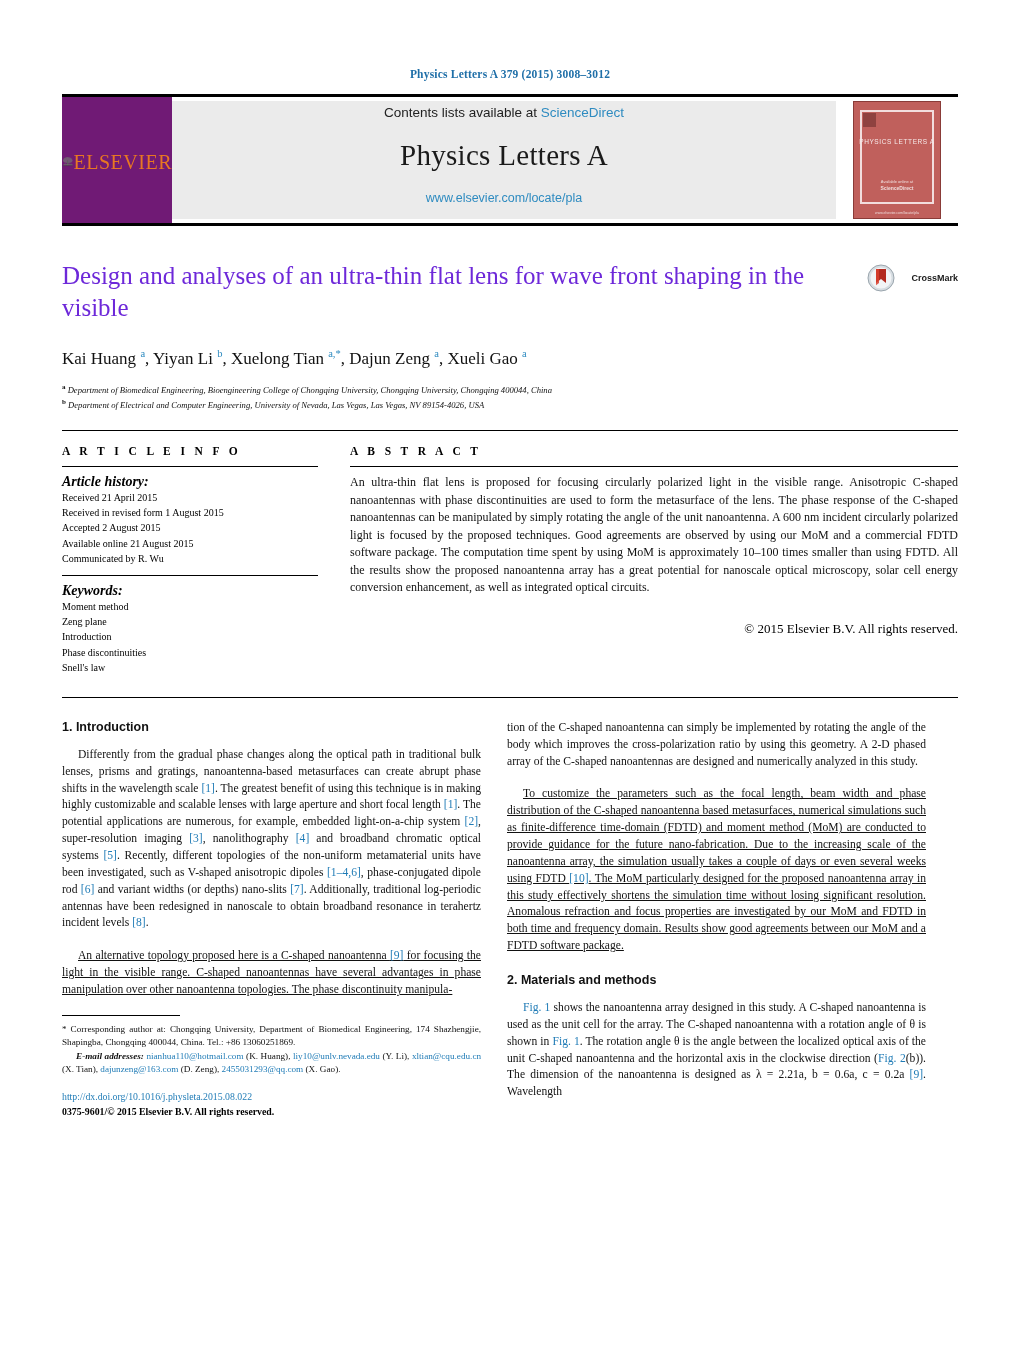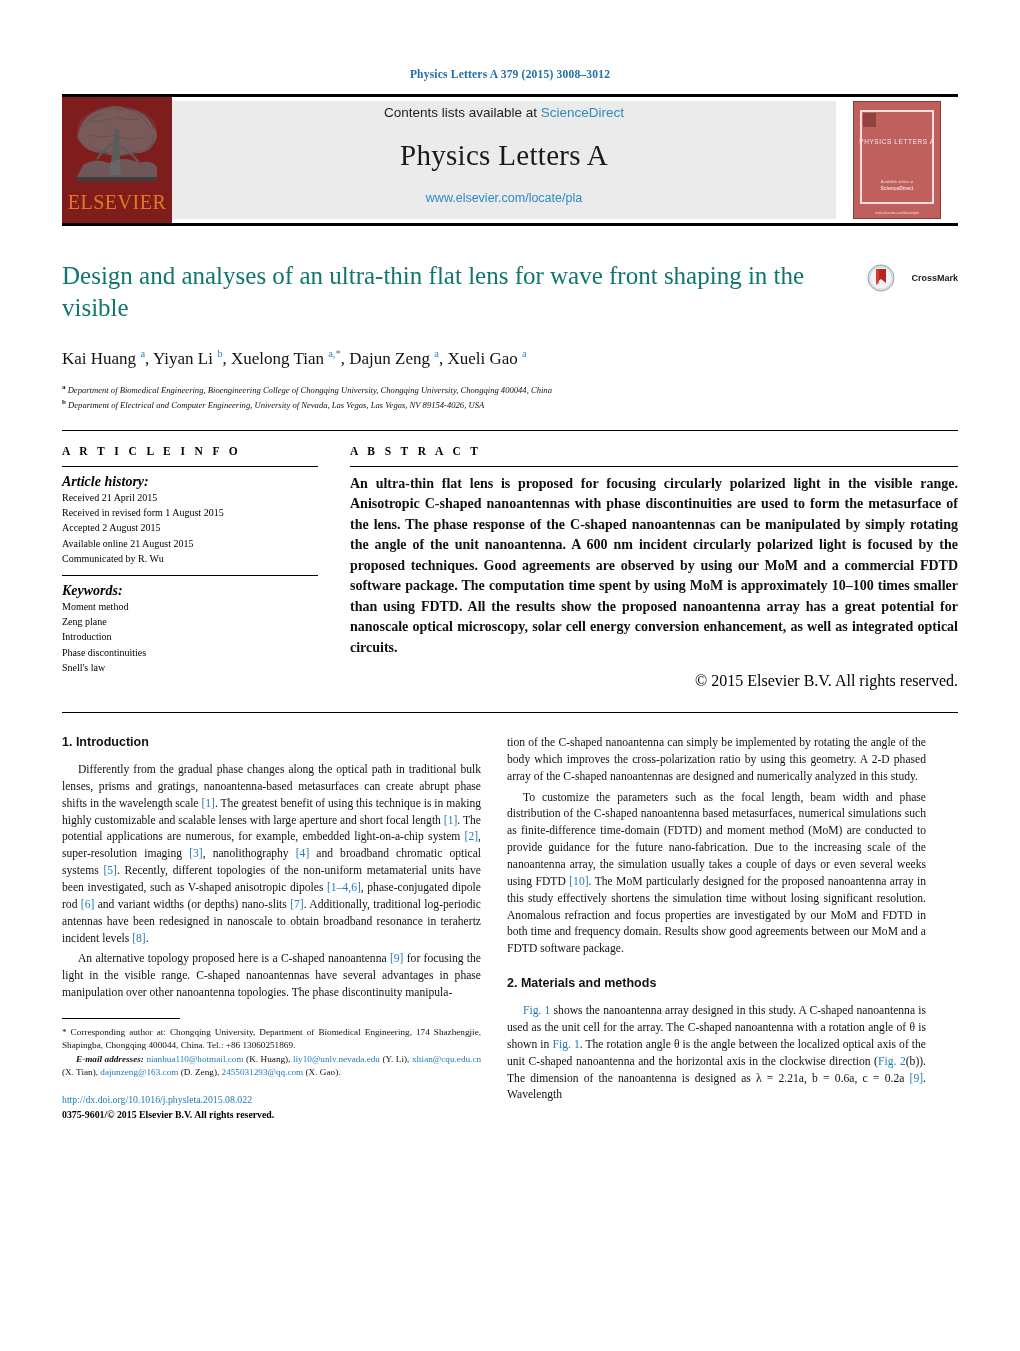--- a/index.html
+++ b/index.html
@@ -37,23 +37,22 @@
     margin: 14px 62px 0 62px;
     border-top: 3px solid #000;
     border-bottom: 3px solid #000;
     height: 132px;
     display: flex;
     align-items: stretch;
   }
   .elsevier-cell {
     width: 110px;
     flex: 0 0 110px;
-    background: #7f1d1d;
-    display: flex;
-    flex-direction: column;
+    background: #701a75;
+    display: flex;
     align-items: center;
     justify-content: flex-start;
     padding-top: 4px;
   }
   .tree-svg { display:block; }
   .elsevier-word {
     font-family: "Liberation Serif", serif;
     color: #E87722;
     font-size: 20px;
     letter-spacing: .5px;
@@ -134,21 +133,21 @@
     margin: 34px 62px 0 62px;
     position: relative;
   }
   h1.title {
     font-family: "Liberation Serif", serif;
     font-size: 25px;
     font-weight: normal;
     line-height: 1.28;
     margin: 0;
     max-width: 760px;
-    color: #0f766e;
+    color: #6d28d9;
   }
   .crossmark {
     position: absolute;
     right: 0;
     top: 4px;
     display: flex;
     align-items: center;
     gap: 16px;
   }
   .crossmark .cmlabel {
@@ -193,30 +192,29 @@
     margin-bottom: 9px;
   }
   .rule { border-top: 1px solid #000; margin: 0 0 7px 0; }
   .rule-thin { border-top: 1px solid #000; margin: 9px 0 7px 0; }
 
   .info-sub { font-style: italic; font-weight: bold; font-size: 14px; }
   .info-list { font-size: 10px; line-height: 1.52; }
   .kw-list { font-size: 10px; line-height: 1.52; }
 
   .abstract-text {
-    font-size: 14px;
+    font-size: 12px;
     line-height: 1.46;
     text-align: justify;
     color: #111;
-    font-weight: bold;
   }
   .copyline {
-    margin-top: 14px;
+    margin-top: 24px;
     text-align: right;
-    font-size: 16px;
+    font-size: 13px;
   }
 
   
   .bodywrap {
     margin: 22px 62px 0 62px;
     border-top: 1.5px solid #000;
     padding-top: 22px;
     display: flex;
     gap: 26px;
     position: relative;
@@ -231,21 +229,21 @@
   }
   h2.secnum.spaced { margin-top: 18px; }
   p.para {
     font-size: 11.6px;
     line-height: 1.455;
     text-align: justify;
     margin: 0;
     text-indent: 16px;
     color: #111;
   }
-  p.para + p.para { margin-top: 4px; }
+  p.para + p.para { margin-top: 16px; text-decoration: underline; }
   .ref { color: #1f7bb6; }
   .link { color: #1f7bb6; margin-top: 28px; }
 
   
   .footnotes {
     margin-top: 16px;
     padding-top: 0;
   }
   .fn-rule {
     width: 118px;

